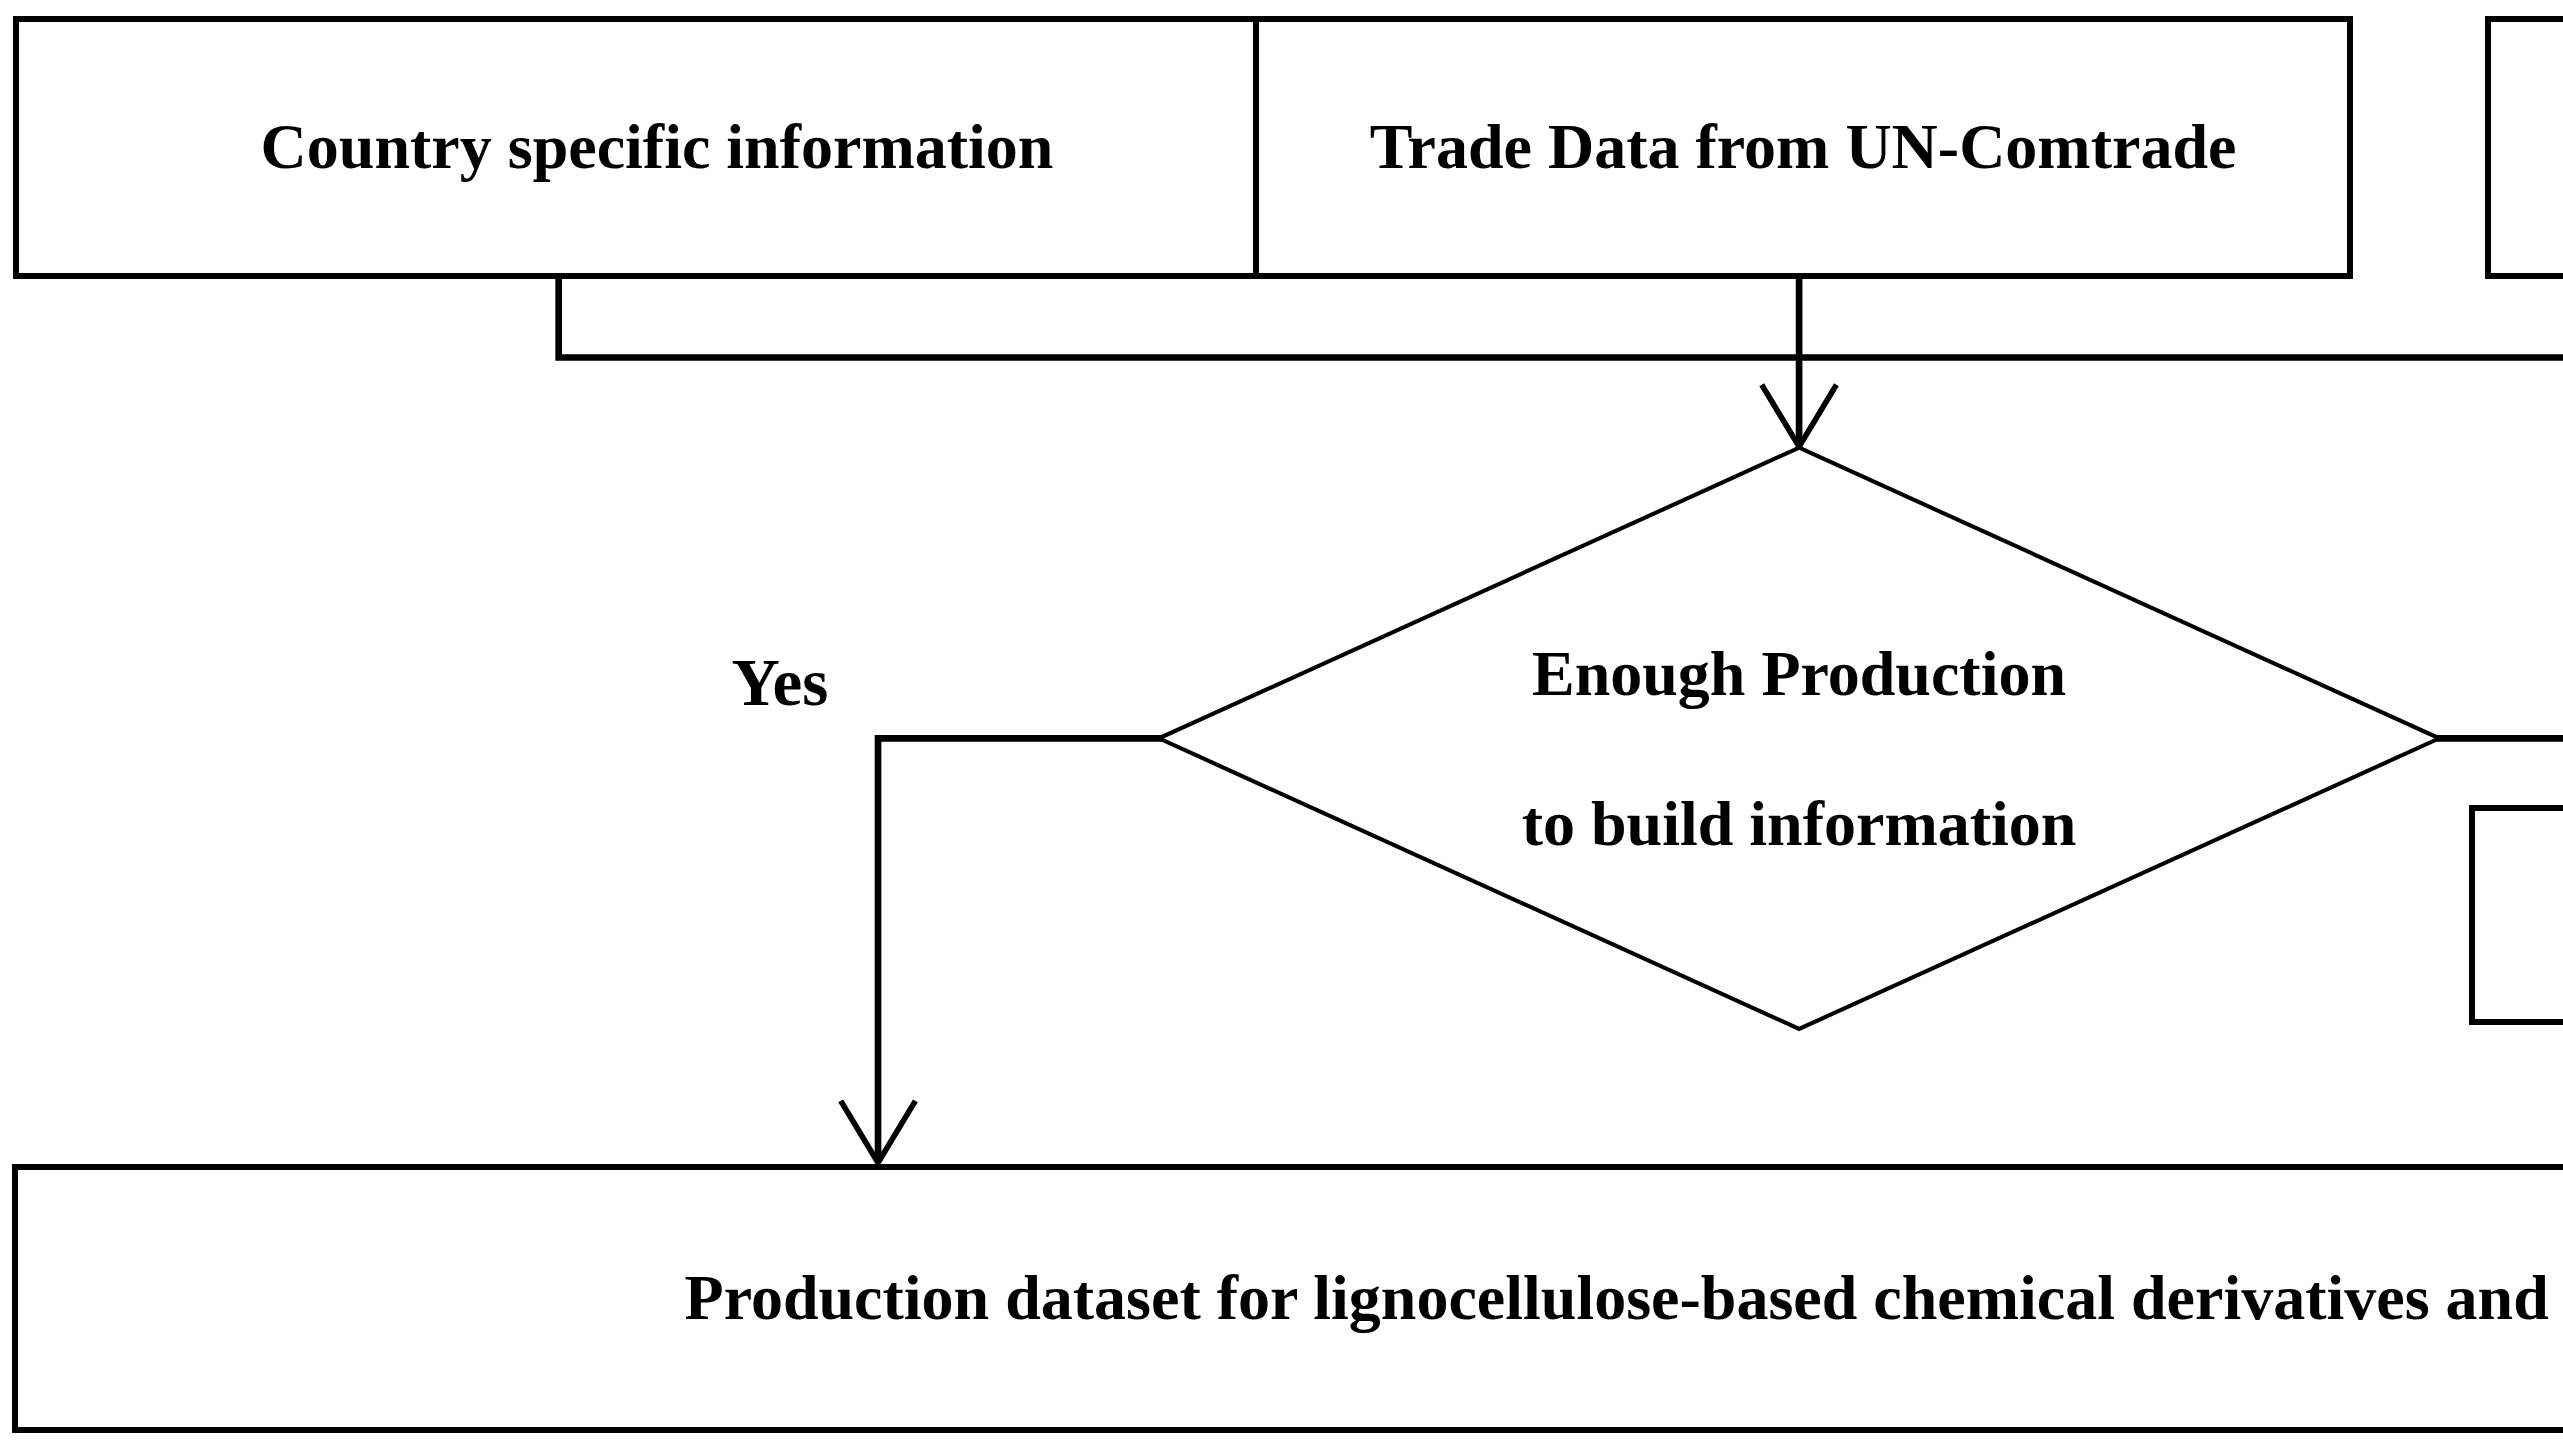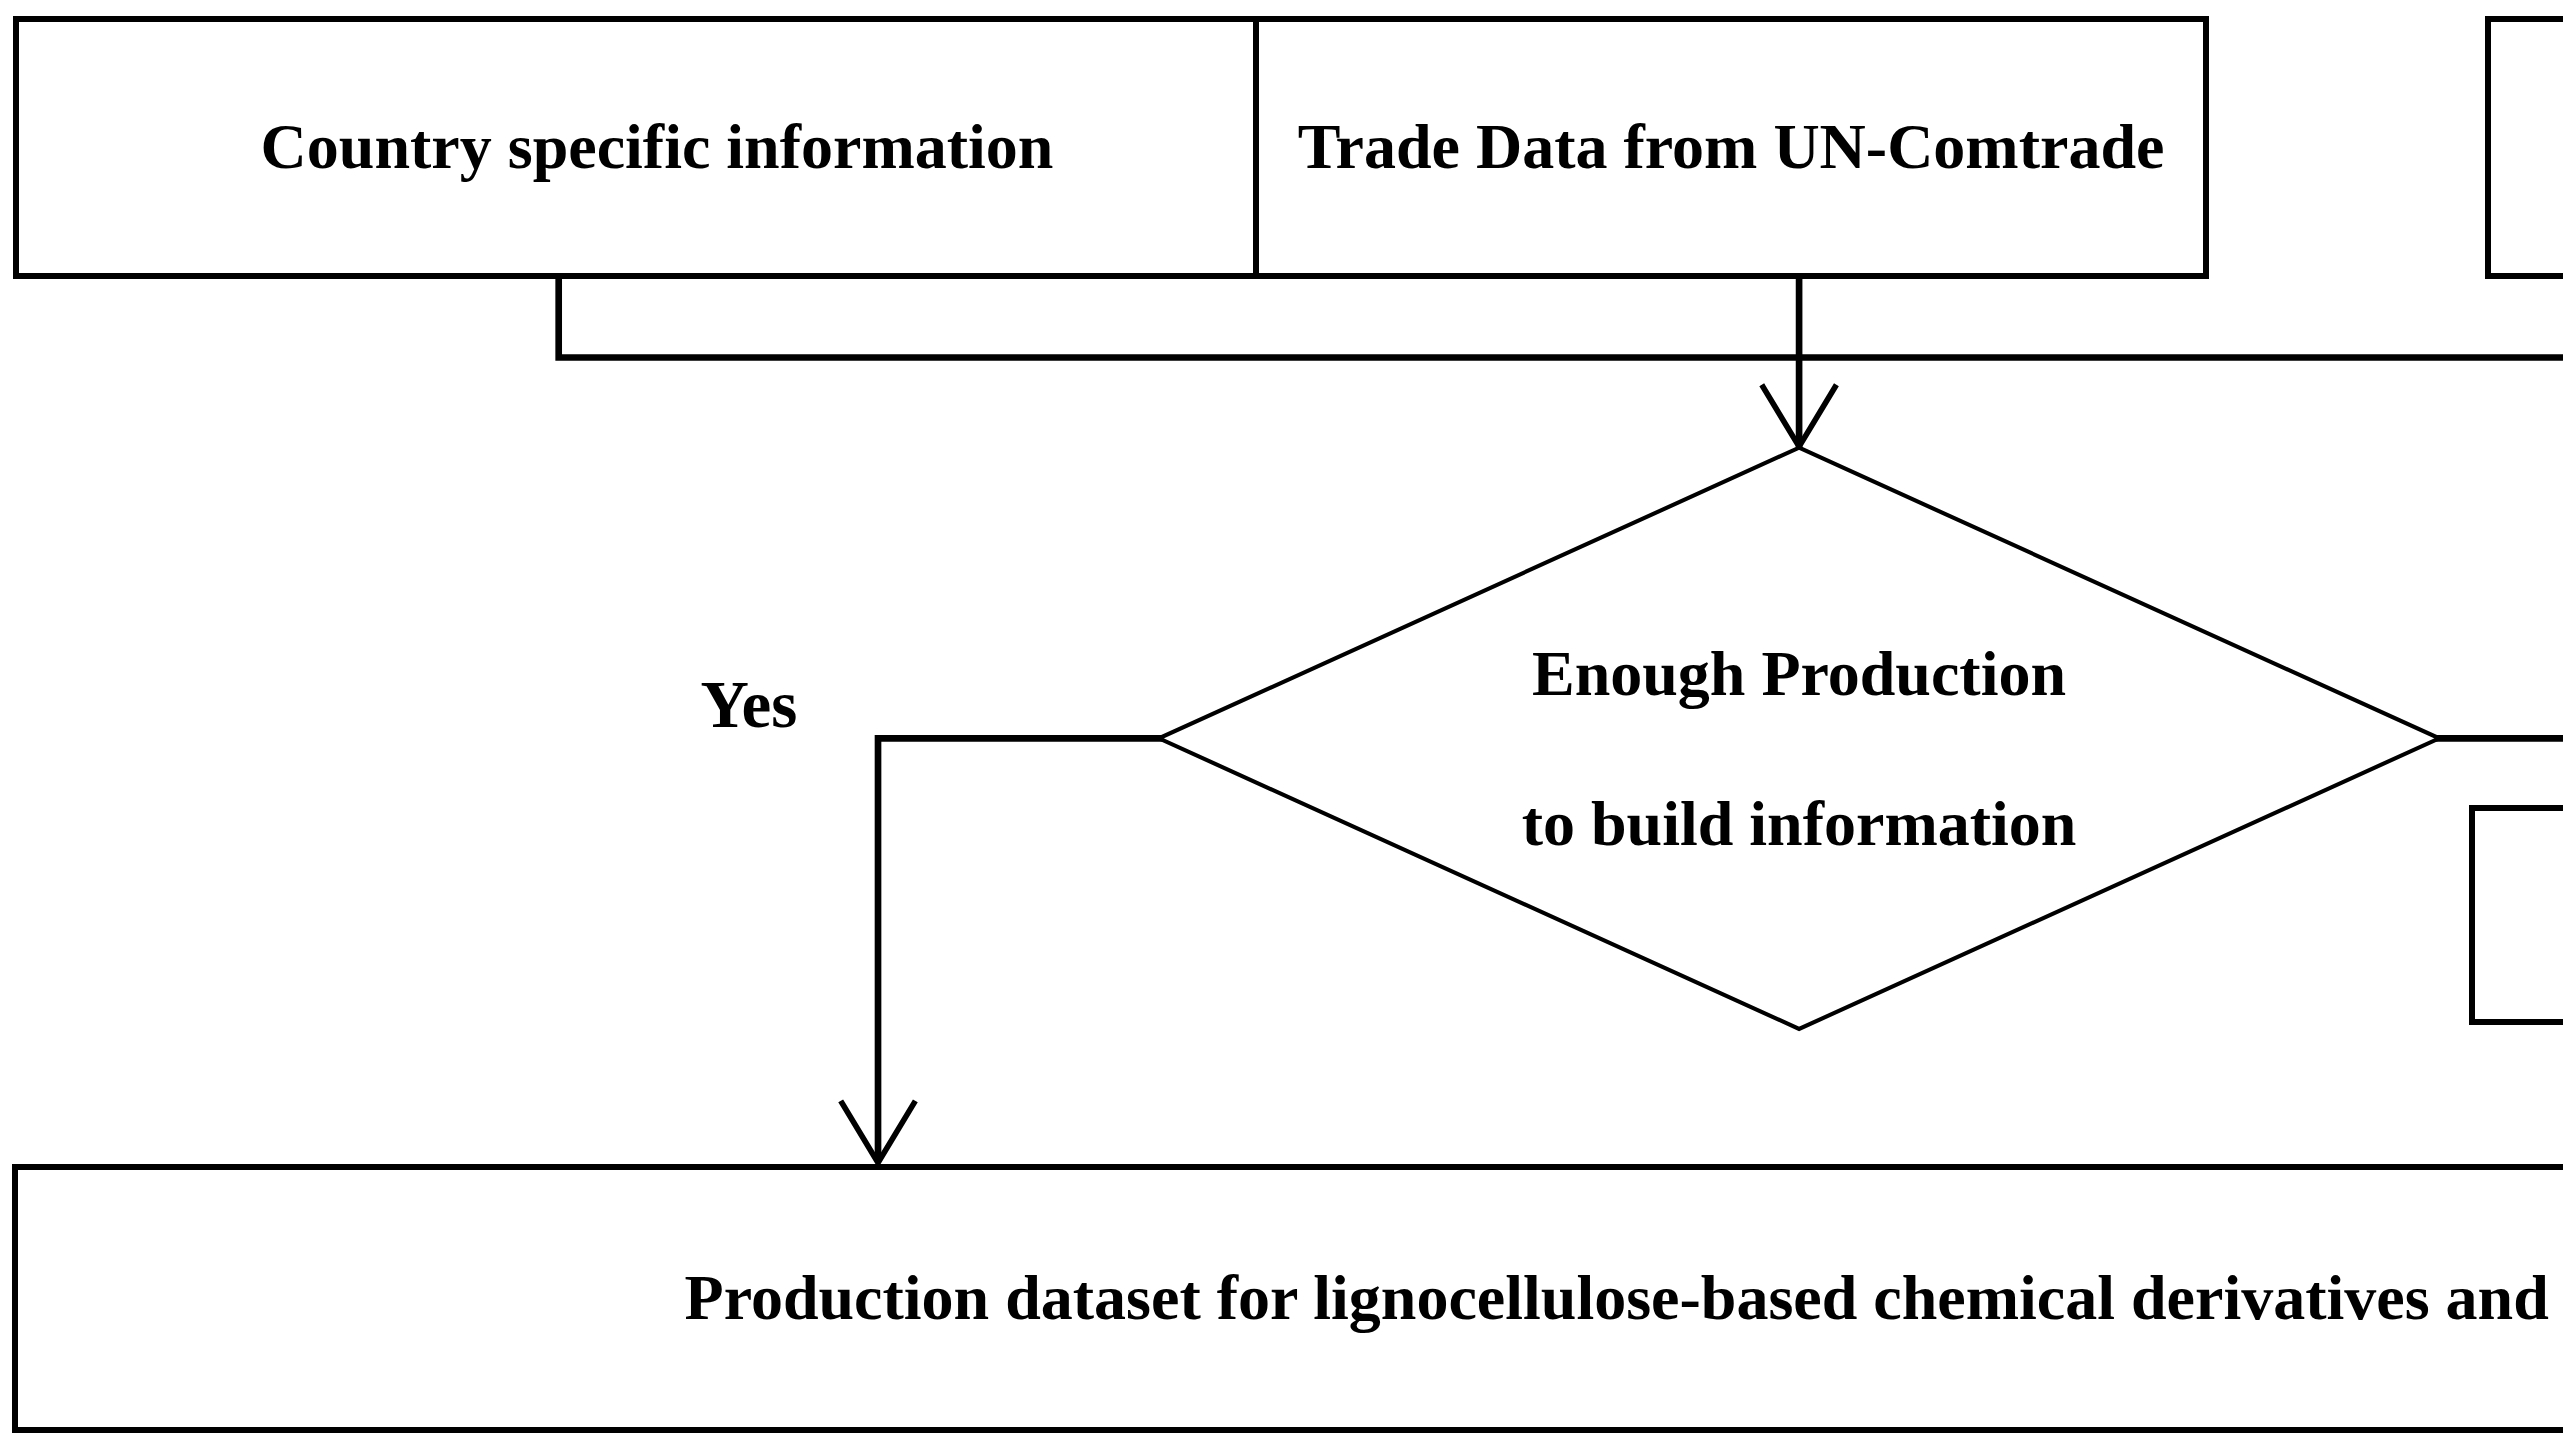--- a/index.html
+++ b/index.html
@@ -30,42 +30,42 @@
     border: 6.7px solid #000000;
     background: #ffffff;
     display: flex;
     align-items: center;
     justify-content: center;
     text-align: center;
     font-size: 64px;
     line-height: 1.2;
   }
   .node-source-1 { left: 13px;   top: 16.4px;   width: 1288px; height: 263px; }
-  .node-source-2 { left: 1253px; top: 16.4px;   width: 956px; height: 263px; }
+  .node-source-2 { left: 1253px; top: 16.4px;   width: 1100px; height: 263px; }
   .node-source-3 { left: 2485px; top: 16.4px;   width: 1094px; height: 263px; }
   .node-process  { left: 2469px; top: 805px; width: 1103px; height: 220px; }
   .node-output   { left: 11.8px;   top: 1164px; width: 3564px; height: 269px; }
   .decision-text {
     position: absolute;
     left: 1799px;
     top: 749px;
     transform: translate(-50%, -50%);
     text-align: center;
     font-size: 64px;
     line-height: 150px;
     white-space: nowrap;
   }
   .branch-label {
     position: absolute;
     transform: translate(-50%, -50%);
     font-size: 67px;
     line-height: 1;
     white-space: nowrap;
   }
-  .branch-label-yes { left: 749px; top: 682px; margin-top: 22px; }
+  .branch-label-yes { left: 780px; top: 682px; }
 </style>
 </head>
 <body>
 
 <div class="canvas">
 
   <svg class="connector-layer" viewBox="0 0 7006 2830" xmlns="http://www.w3.org/2000/svg">
 
     <polyline points="1090,545 1090,697 5915,697 5915,545" fill="none" stroke="#000000" stroke-width="13" stroke-linecap="square" stroke-linejoin="miter"></polyline>
 

